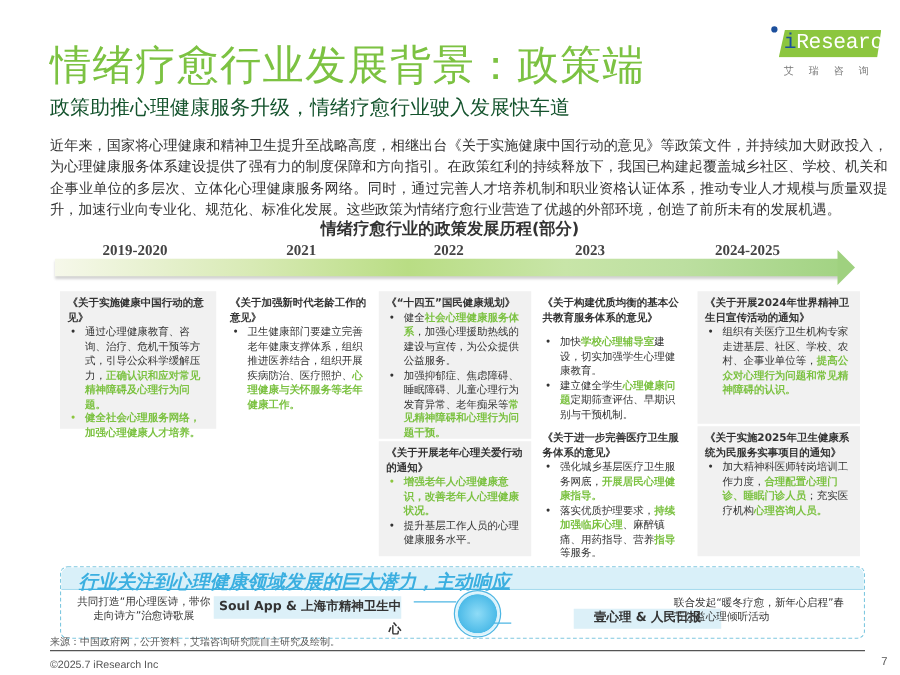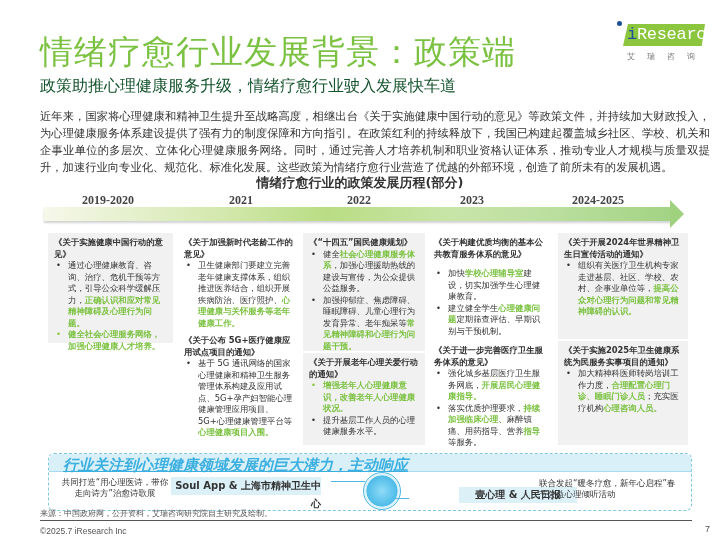--- a/index.html
+++ b/index.html
@@ -93,26 +93,20 @@
   </div>
 </div>
 
 <div class="col" style="left:178px;width:122px">
   <div class="card" style="top:0;height:96px">
     <div class="card-title">《关于加强新时代老龄工作的意见》</div>
     <ul>
       <li><span>卫生健康部门要建立完善老年健康支撑体系，组织推进医养结合，组织开展疾病防治、医疗照护、</span><span class="hl">心理健康与关怀服务等老年健康工作。</span></li>
     </ul>
   </div>
-  <div class="card" style="top:98px;height:115px">
-    <div class="card-title">《关于公布 5G+医疗健康应用试点项目的通知》</div>
-    <ul>
-      <li><span>基于 5G 通讯网络的国家心理健康和精神卫生服务管理体系构建及应用试点、5G+孕产妇智能心理健康管理应用项目、5G+心理健康管理平台等</span><span class="hl">心理健康项目入围。</span></li>
-    </ul>
-  </div>
 </div>
 
 <div class="col" style="left:303px;width:122px">
   <div class="card grey" style="top:0;height:118px">
     <div class="card-title">《“十四五”国民健康规划》</div>
     <ul>
       <li><span>健全</span><span class="hl">社会心理健康服务体系</span><span>，加强心理援助热线的建设与宣传，为公众提供公益服务。</span></li>
       <li><span>加强抑郁症、焦虑障碍、睡眠障碍、儿童心理行为发育异常、老年痴呆等</span><span class="hl">常见精神障碍和心理行为问题干预。</span></li>
     </ul>
   </div>

